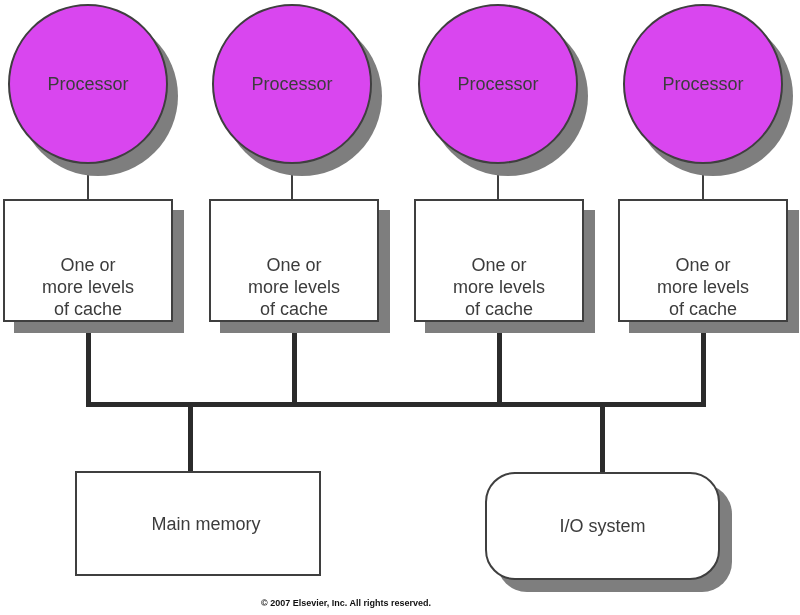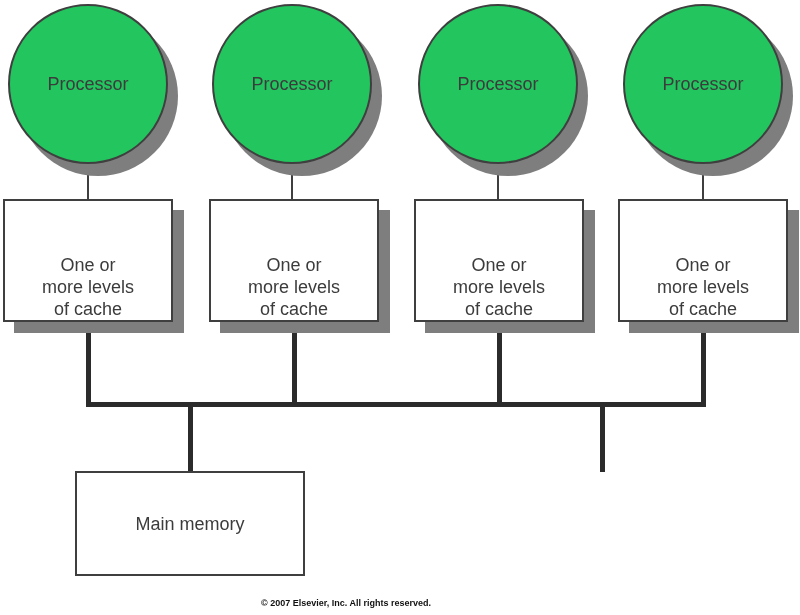--- a/index.html
+++ b/index.html
@@ -19,21 +19,21 @@
     line-height: 22px;
     color: #3c3c3c;
   }
   .proc-circle {
     position: absolute;
     top: 4px;
     width: 156px;
     height: 156px;
     border: 2px solid #3f3f3f;
     border-radius: 50%;
-    background: #22c55e;
+    background: #d946ef;
     box-shadow: 10px 12px 0 0 #7e7e7e;
     display: flex;
     align-items: center;
     justify-content: center;
     z-index: 3;
   }
   .cache-box {
     position: absolute;
     top: 199px;
     width: 166px;
@@ -59,20 +59,21 @@
     left: 75px;
     top: 471px;
     width: 226px;
     height: 101px;
     border: 2px solid #3f3f3f;
     background: #ffffff;
     display: flex;
     align-items: center;
     justify-content: center;
     z-index: 3;
+    padding-left: 16px;
   }
   .io-box {
     position: absolute;
     left: 485px;
     top: 472px;
     width: 231px;
     height: 104px;
     border: 2px solid #3f3f3f;
     border-radius: 30px;
     background: #ffffff;
@@ -145,16 +146,19 @@
 
   <div class="line bus-h" style="left:86px;top:402px;width:620px;"></div>
 
   <div class="line thick-v" style="left:188px;top:402px;height:69px;"></div>
   <div class="line thick-v" style="left:600px;top:402px;height:70px;"></div>
 
   <div class="memory-box">
     <span class="node-label">Main memory</span>
   </div>
 
+  <div class="io-box">
+    <span class="node-label">I/O system</span>
+  </div>
 
   <div class="copyright">© 2007 Elsevier, Inc. All rights reserved.</div>
 
 </div>
 
 </body></html>

